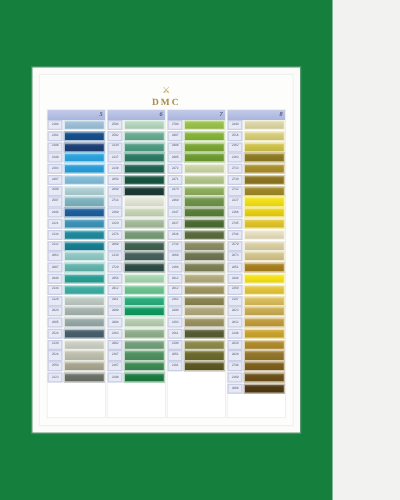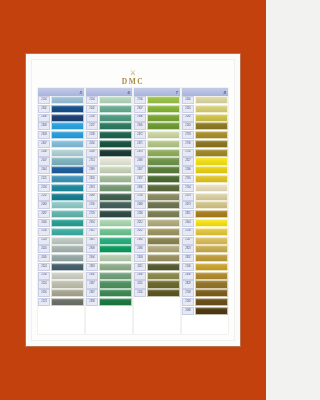--- a/index.html
+++ b/index.html
@@ -2,21 +2,21 @@
 <html><head>
 <meta charset="utf-8">
 <style>
   html,body{margin:0;padding:0;}
   body{
     width:266px;height:400px;
     background:#f2f2f0;
     font-family:"Liberation Sans", sans-serif;
     overflow:hidden;
   }
-  #stage{position:relative;width:266px;height:400px;background:#c2410c;}
+  #stage{position:relative;width:266px;height:400px;background:#15803d;}
 
   
   #card{
     position:absolute;
     left:26px;top:54px;
     width:214px;height:292px;
     background:#fbfbfa;
     box-shadow:0 1px 3px rgba(120,120,120,.18), 0 0 0 1px rgba(200,200,198,.35);
   }
   #card-inner{

